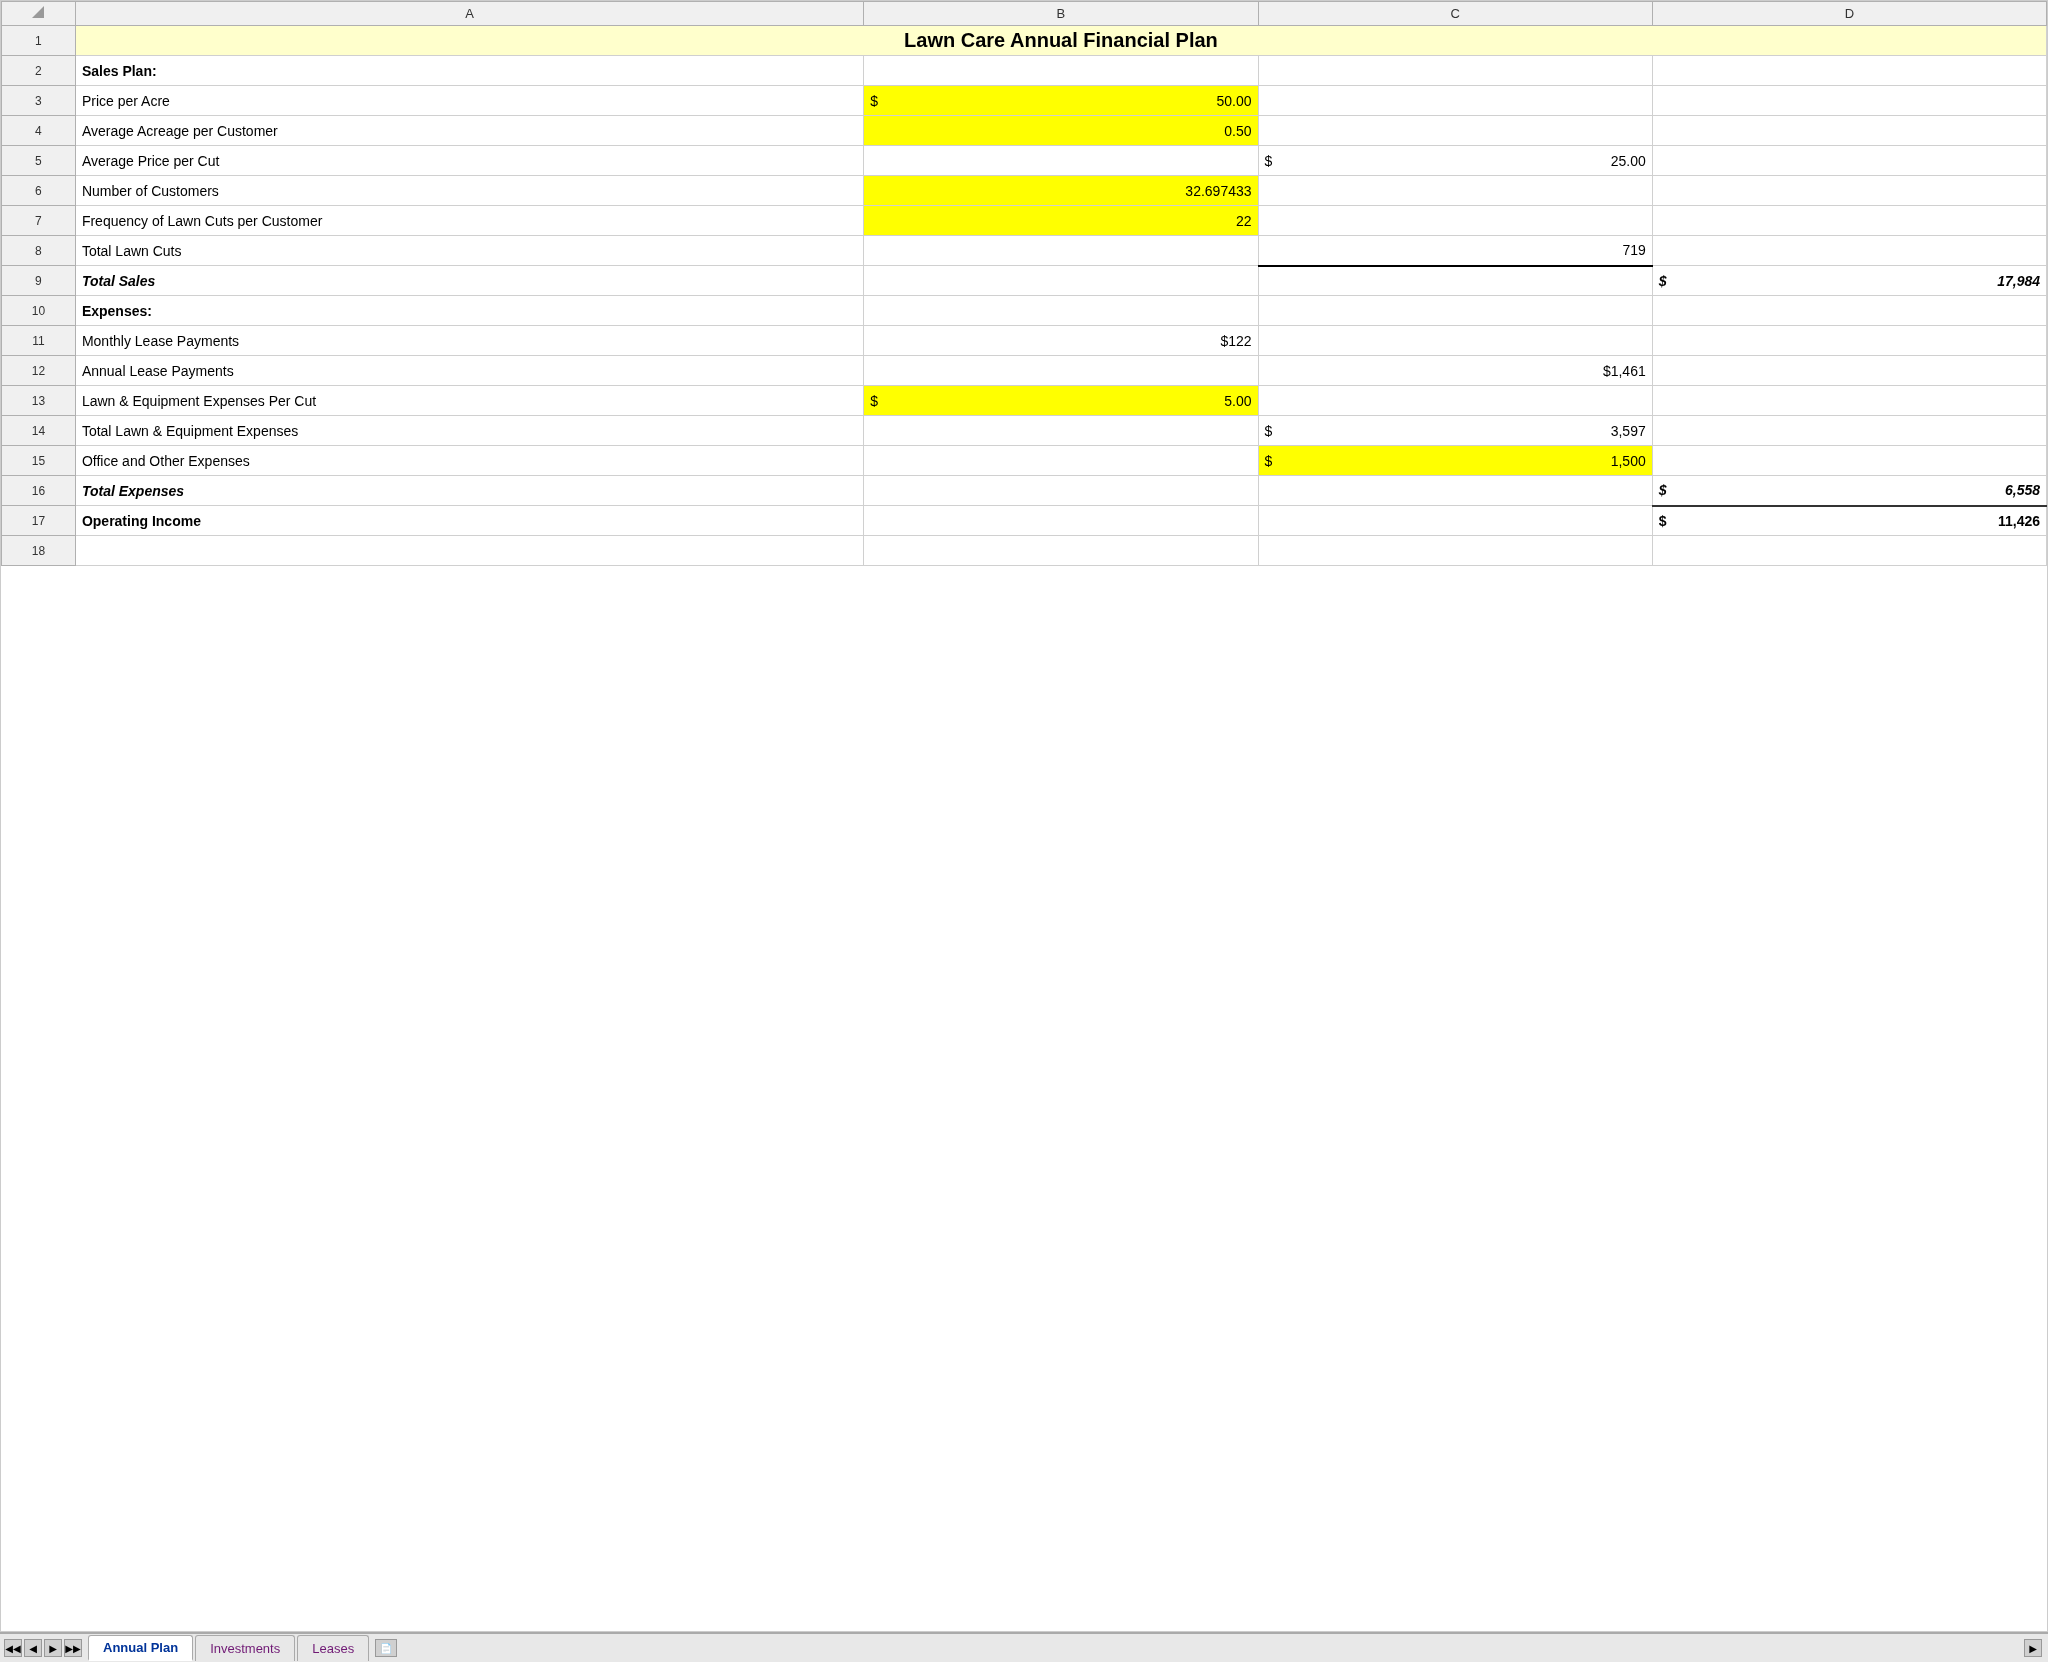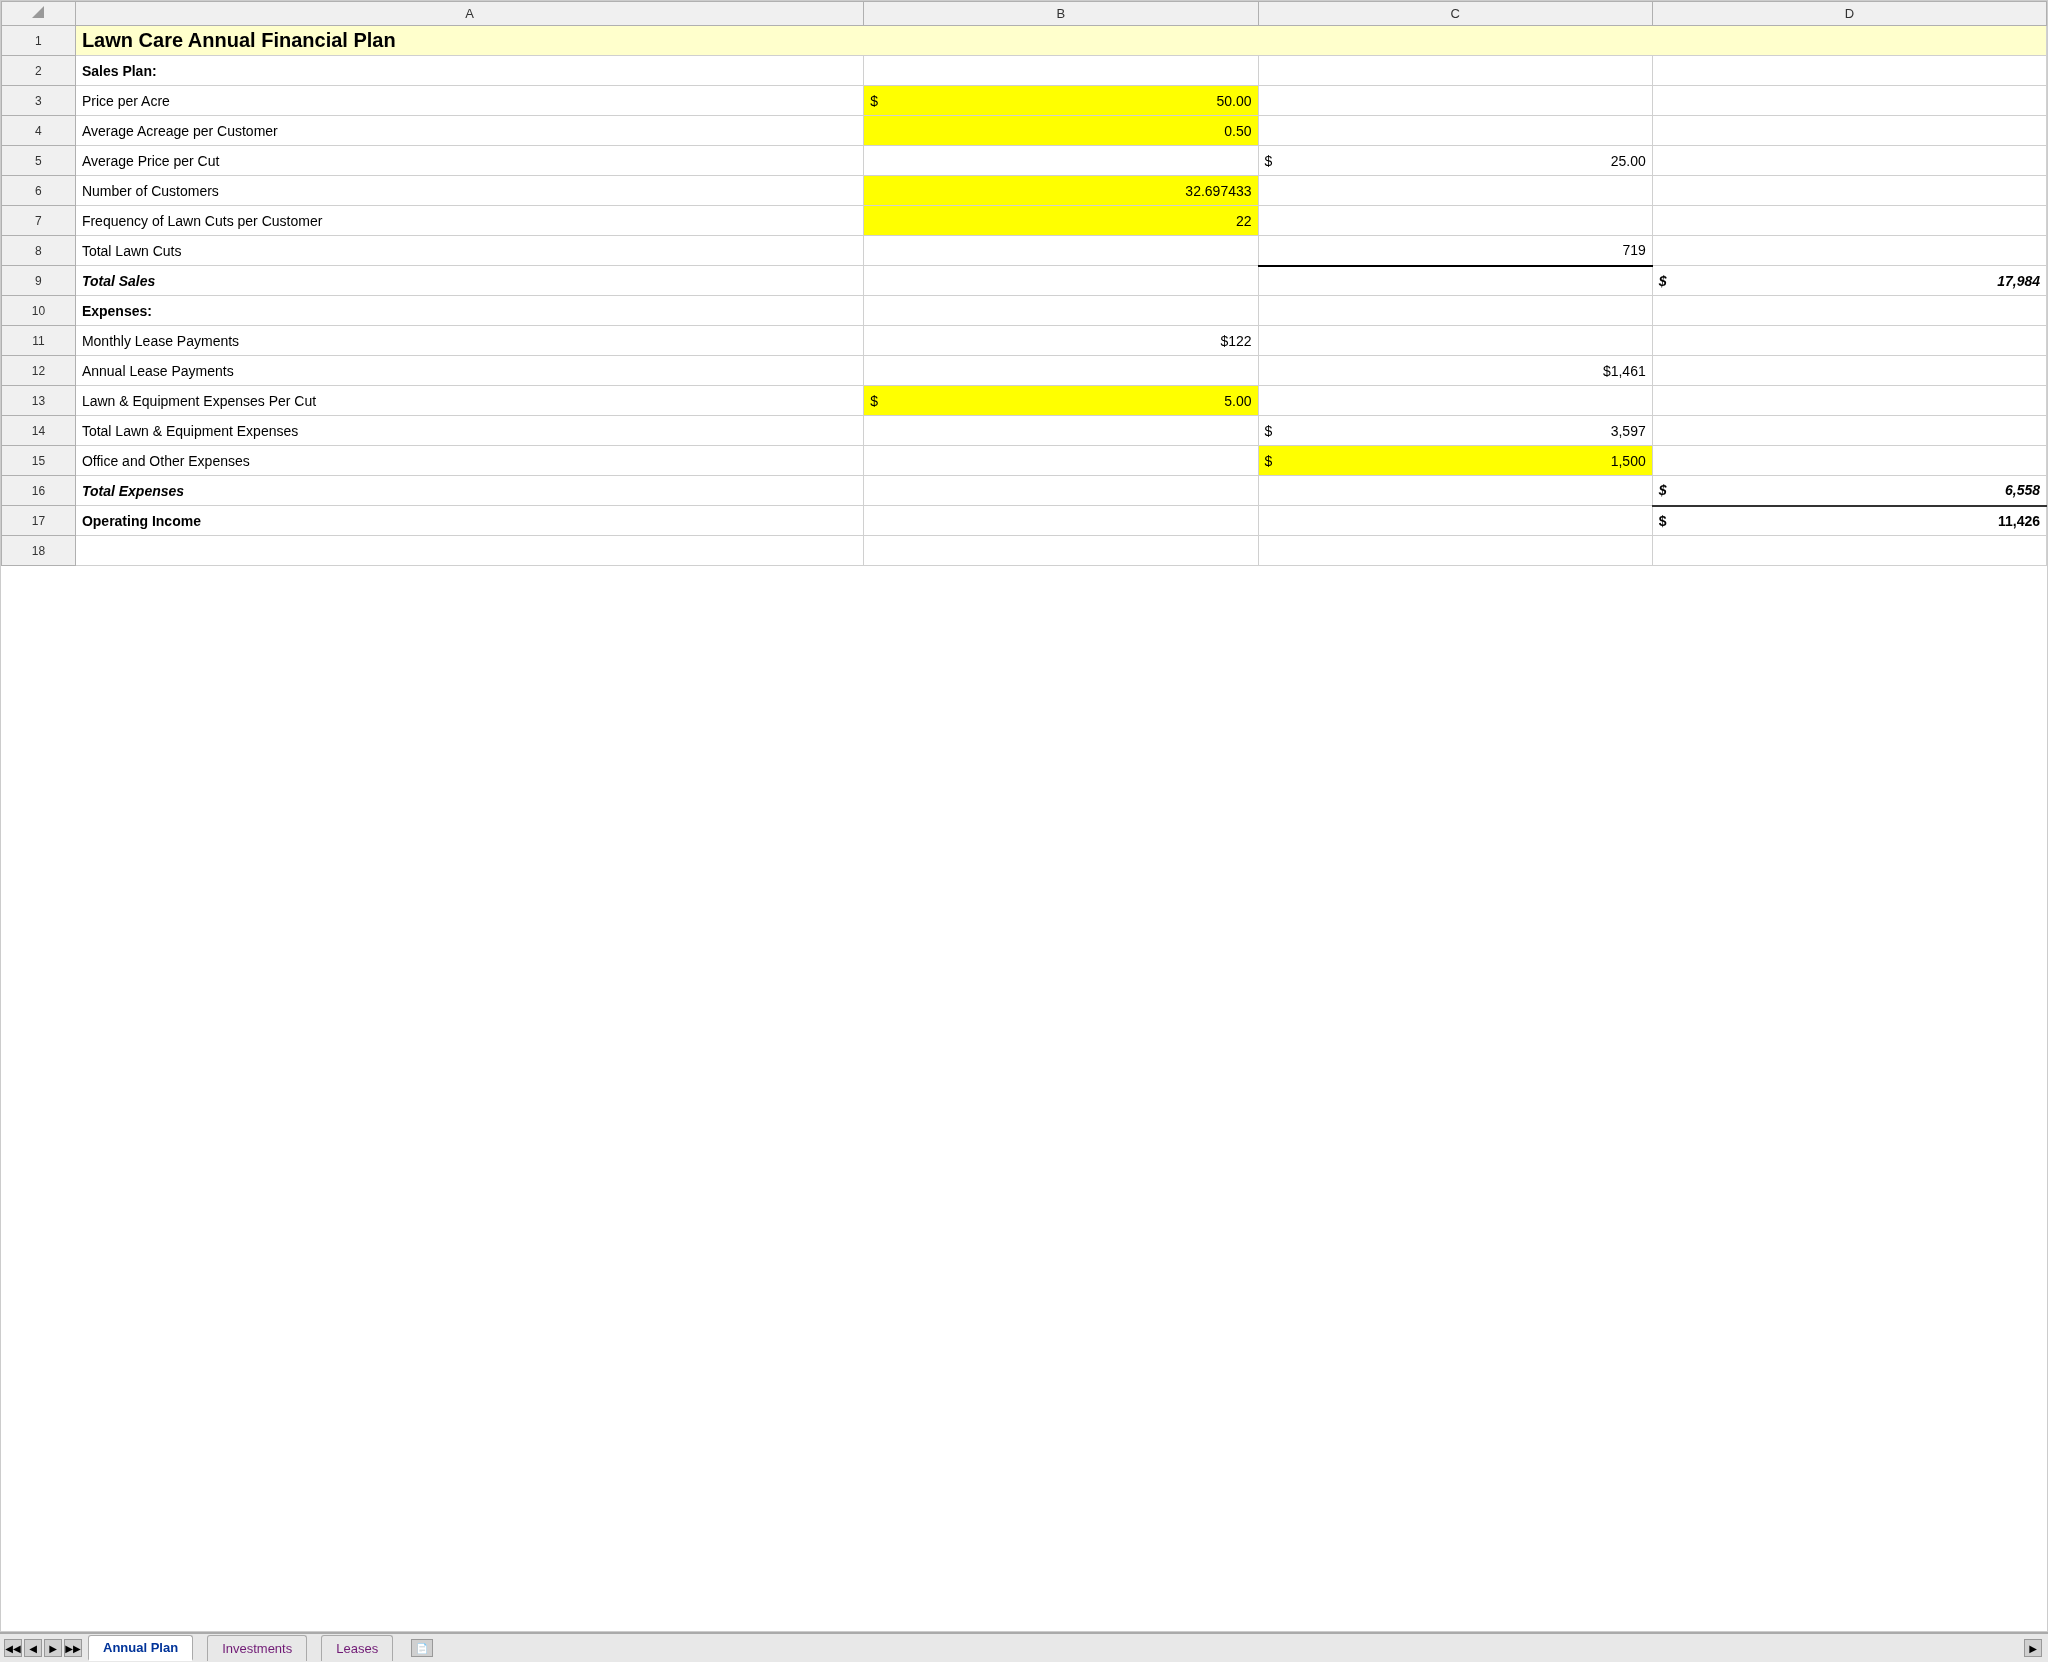--- a/index.html
+++ b/index.html
@@ -63,20 +63,21 @@
     
     col.col-rownum { width: 30px; }
     col.col-a { width: 320px; }
     col.col-b { width: 160px; }
     col.col-c { width: 160px; }
     col.col-d { width: 160px; }
 
     
     .title-cell {
       background: #ffffcc;
+      text-align: center;
       font-size: 20px;
       font-weight: bold;
       vertical-align: middle;
     }
 
     
     .bold { font-weight: bold; }
     .bold-italic { font-weight: bold; font-style: italic; }
 
     
@@ -118,21 +119,21 @@
     .tab {
       padding: 4px 14px;
       border: 1px solid #aaa;
       border-bottom: none;
       background: #e8e8e8;
       cursor: pointer;
       font-size: 13px;
       height: 26px;
       display: flex;
       align-items: center;
-      margin-right: 14px;
+      margin-right: 2px;
       border-radius: 3px 3px 0 0;
     }
 
     .tab.active {
       background: #fff;
       font-weight: bold;
       color: #003399;
       border-bottom: 2px solid #fff;
     }
 

